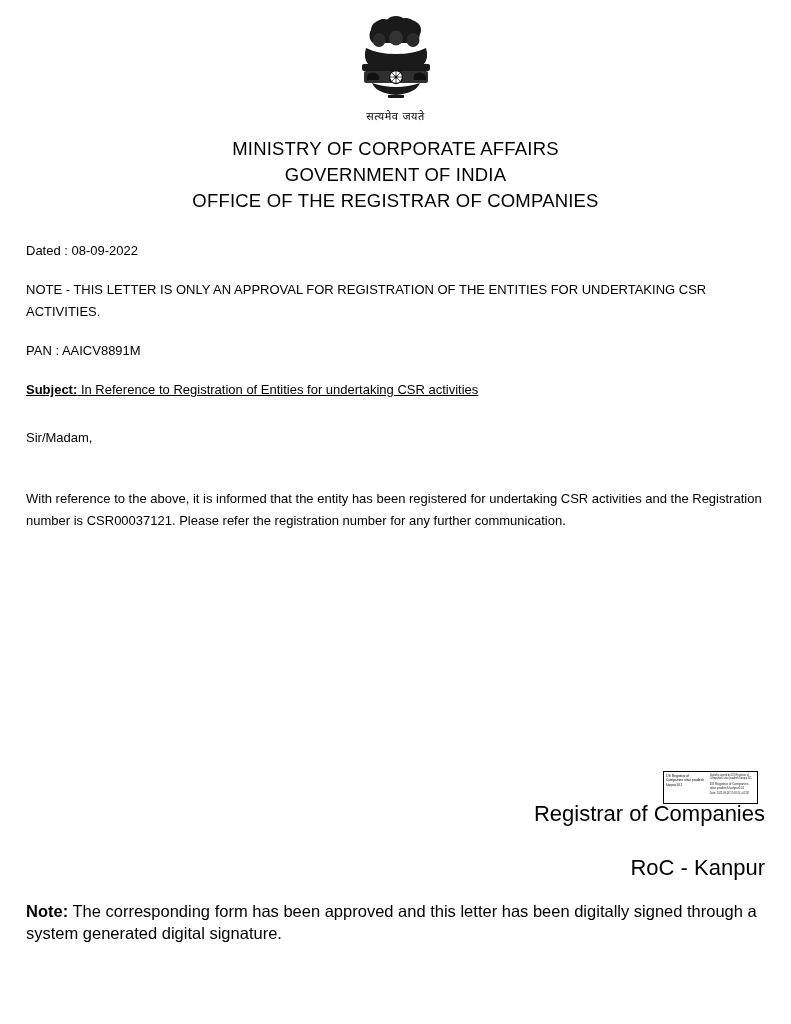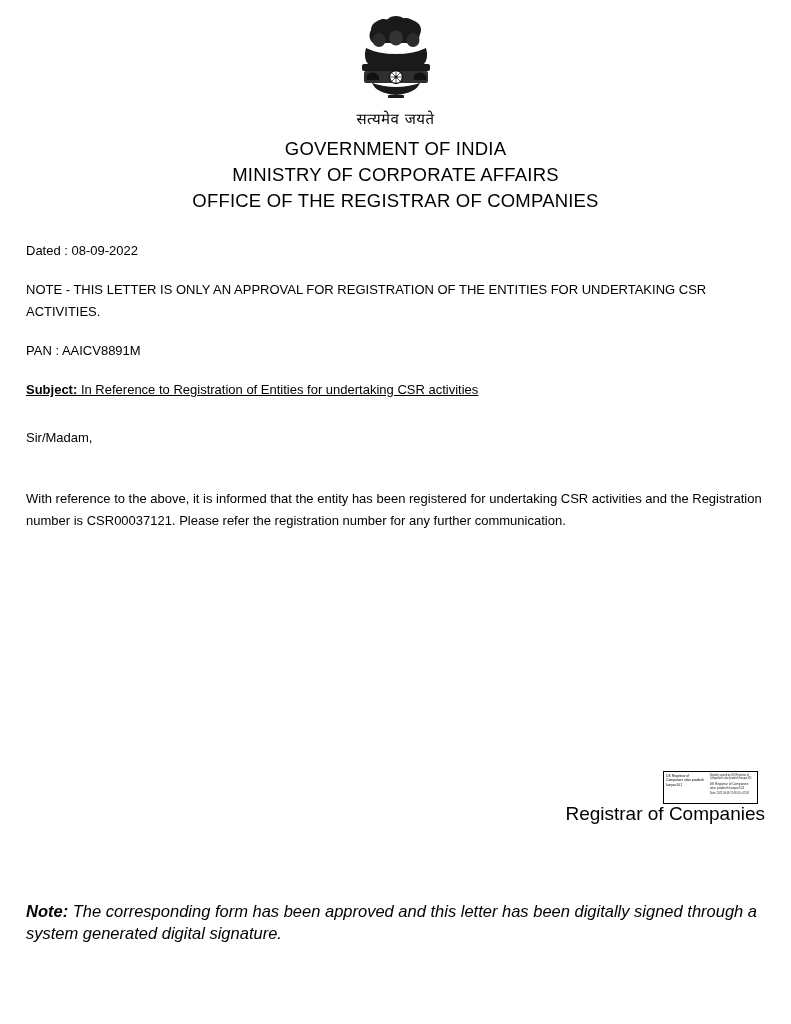--- a/index.html
+++ b/index.html
@@ -32,21 +32,21 @@
   }
   .emblem {
     width: 104px;
     height: 108px;
     position: relative;
   }
   .emblem svg { display: block; }
   .emblem-motto {
     text-align: center;
     font-family: "DejaVu Sans", sans-serif;
-    font-size: 15px;
+    font-size: 11px;
     letter-spacing: 0.5px;
     margin-top: -2px;
   }
 
   
   .header {
     text-align: center;
     margin-top: 14px;
   }
   .header div {
@@ -106,41 +106,40 @@
     margin-top: 2px;
   }
   .stamp-right .sig-date {
     font-size: 2.6px;
     line-height: 3.2px;
     margin-top: 2px;
   }
 
   .right-line {
     text-align: right;
-    font-size: 19px;
+    font-size: 22px;
     line-height: 22px;
   }
   .sig-block {
     position: absolute;
     left: 26px;
     right: 26px;
     top: 803px;
   }
   .sig-block .roc {
     margin-top: 32px;
   }
 
   .note-block {
     position: absolute;
     left: 26px;
     right: 26px;
     top: 900px;
     font-size: 16.5px;
     line-height: 22px;
-    font-style: italic;
   }
 </style>
 </head>
 <body>
 
 <div class="page">
 
   <div class="emblem-wrap">
     <div class="emblem">
       <svg width="104" height="96" viewBox="0 0 104 96" xmlns="http://www.w3.org/2000/svg">
@@ -178,22 +177,22 @@
 
           <path d="M28 69 q24 8 48 0 q-4 10 -24 12 q-20 -2 -24 -12z"></path>
           <rect x="44" y="81" width="16" height="3" rx="1"></rect>
         </g>
       </svg>
       <div class="emblem-motto">सत्यमेव जयते</div>
     </div>
   </div>
 
   <div class="header">
+    <div>MINISTRY OF CORPORATE AFFAIRS</div>
     <div>GOVERNMENT OF INDIA</div>
-    <div>MINISTRY OF CORPORATE AFFAIRS</div>
     <div>OFFICE OF THE REGISTRAR OF COMPANIES</div>
   </div>
 
   <div class="body-block">
 
     <div class="para">Dated : 08-09-2022</div>
 
     <div class="para">NOTE - THIS LETTER IS ONLY AN APPROVAL FOR REGISTRATION OF THE ENTITIES FOR UNDERTAKING CSR ACTIVITIES.</div>
 
 
@@ -218,19 +217,20 @@
     <div class="stamp-left">DS Registrar of Companies uttar pradesh kanpur101</div>
     <div class="stamp-right">
       <div>Digitally signed by DS Registrar of Companies uttar pradesh kanpur101</div>
       <div class="sig-name">DS Registrar of Companies uttar pradesh kanpur101</div>
       <div class="sig-date">Date: 2022.09.08 17:08:24 +05'30'</div>
     </div>
   </div>
 
   <div class="sig-block">
     <div class="right-line">Registrar of Companies</div>
+    <div class="right-line roc">RoC - Kanpur</div>
   </div>
 
   <div class="note-block">
     <span class="bold">Note:</span><span> The corresponding form has been approved and this letter has been digitally signed through a system generated digital signature.</span>
   </div>
 
 </div>
 
 </body></html>

